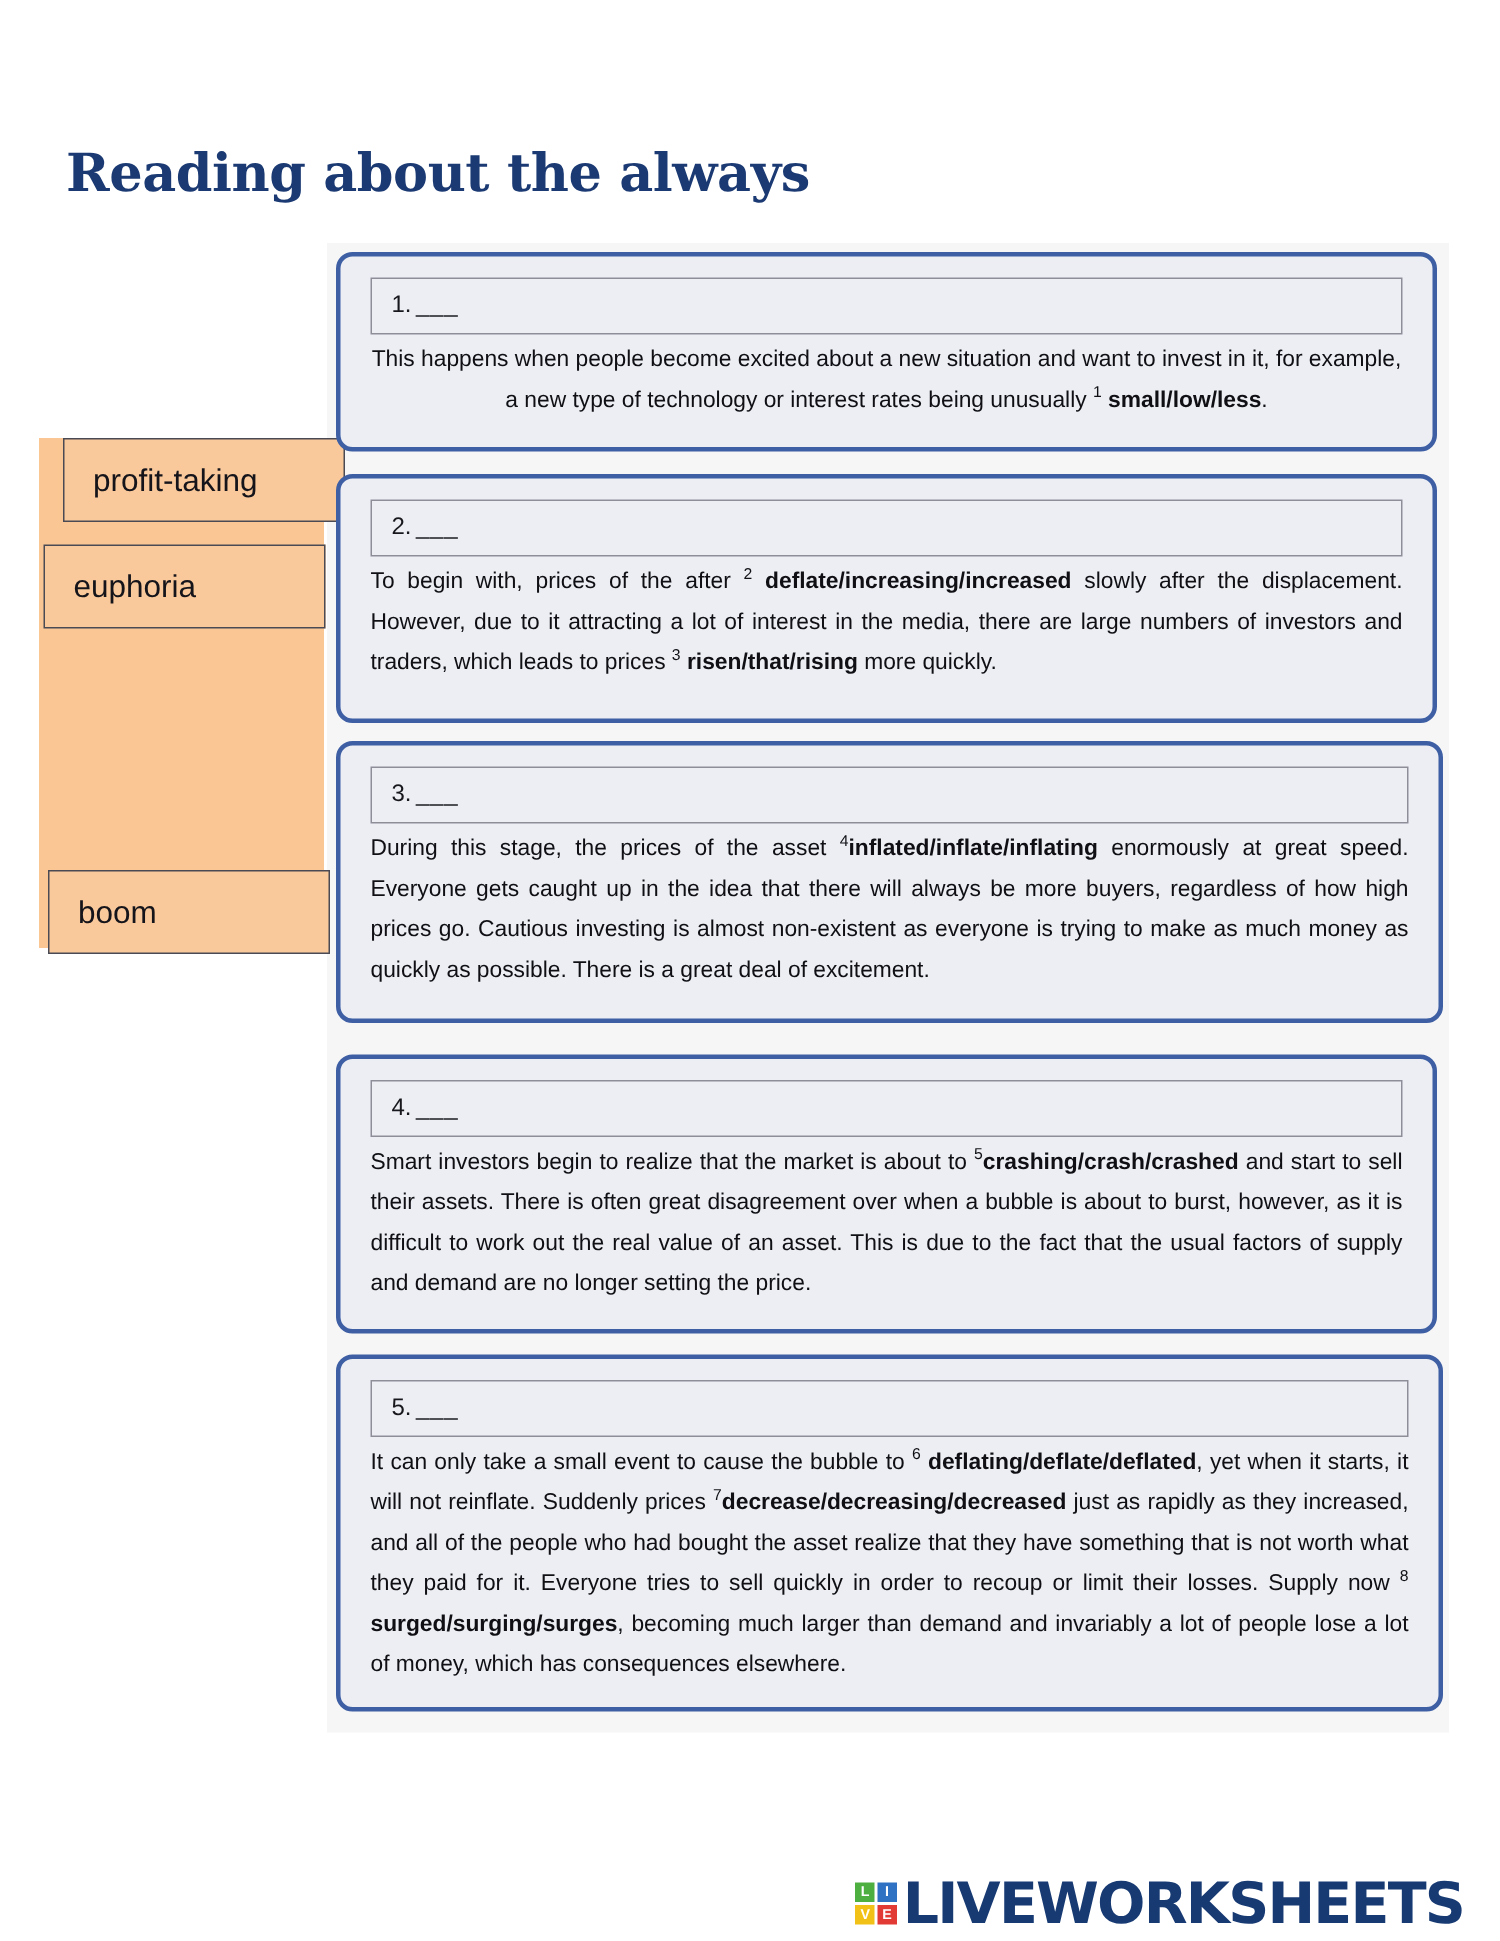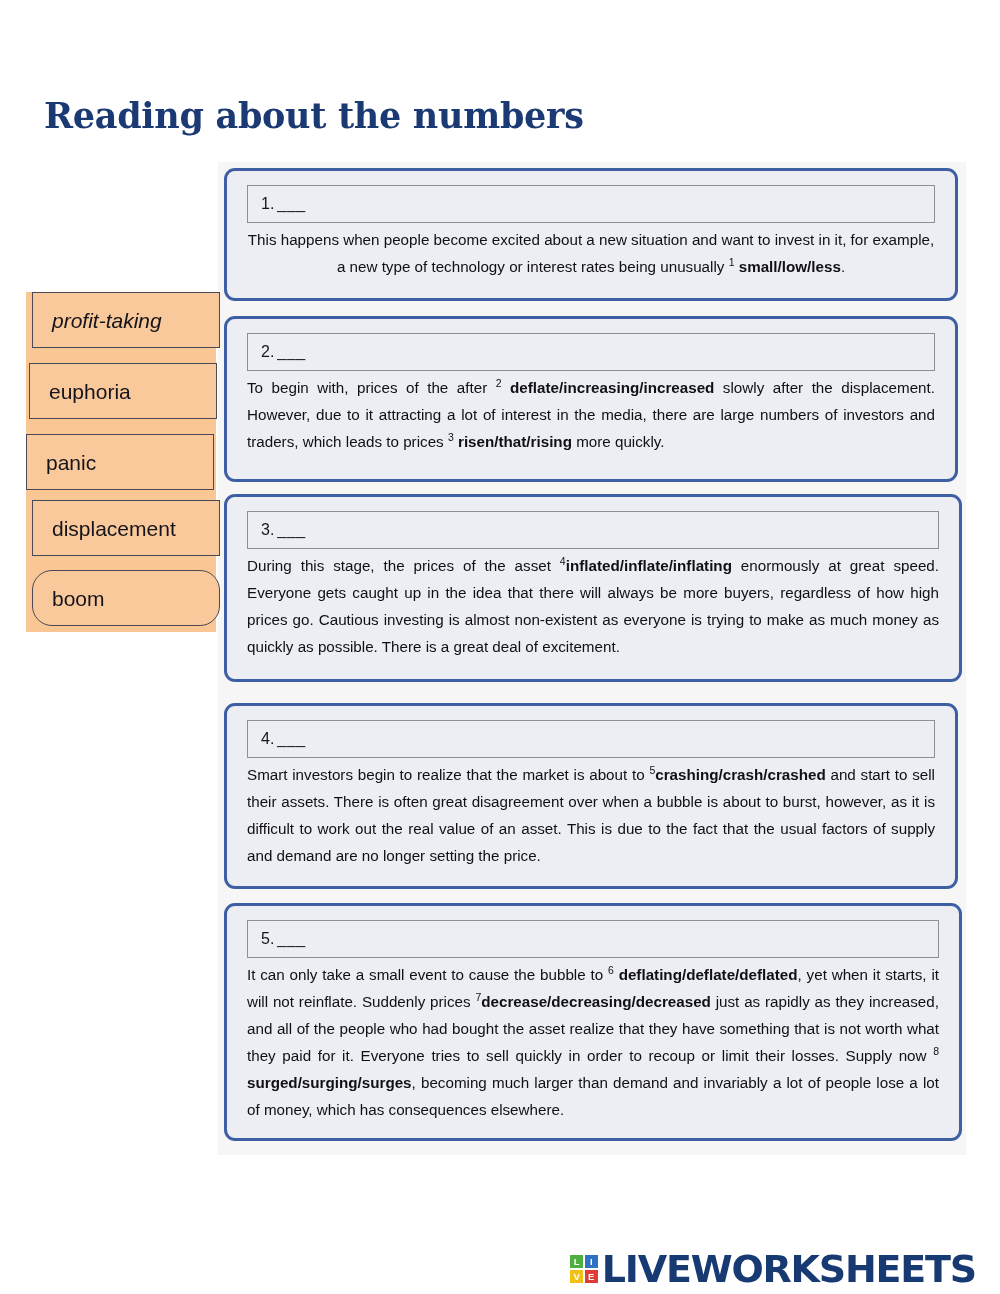--- a/index.html
+++ b/index.html
@@ -138,36 +138,30 @@
     font-weight: bold;
     color: #173a73;
     letter-spacing: -1.2px;
   }
 </style>
 </head>
 <body>
 
 <div class="content-panel"></div>
 
-<div class="page-title">Reading about the numbers</div>
+<div class="page-title">Reading about the always</div>
 
 <div class="wordbank">
-  <div class="word-tile" style="left:6px; top:0px;font-style:italic;">
+  <div class="word-tile" style="left:16px; top:0px;">
     <span>profit-taking</span>
   </div>
   <div class="word-tile" style="left:3px; top:71px;text-align:right;">
     <span>euphoria</span>
   </div>
-  <div class="word-tile" style="left:0px; top:142px;">
-    <span>panic</span>
-  </div>
-  <div class="word-tile" style="left:6px; top:208px;">
-    <span>displacement</span>
-  </div>
-  <div class="word-tile" style="left:6px; top:278px;border-radius:20px;">
+  <div class="word-tile" style="left:6px; top:288px;">
     <span>boom</span>
   </div>
 </div>
 
 <div class="card" style="left:224px; top:168px; width:734px; height:133px;">
   <div class="dropzone">
     <span>1.</span>
     <span class="blank">___</span>
   </div>
   <p class="card-text left"><span>This happens when people become excited about a new situation and want to invest in it, for example, a new type of technology or interest rates being unusually </span><sup>1</sup><span> </span><b>small/low/less</b><span>.</span></p>

